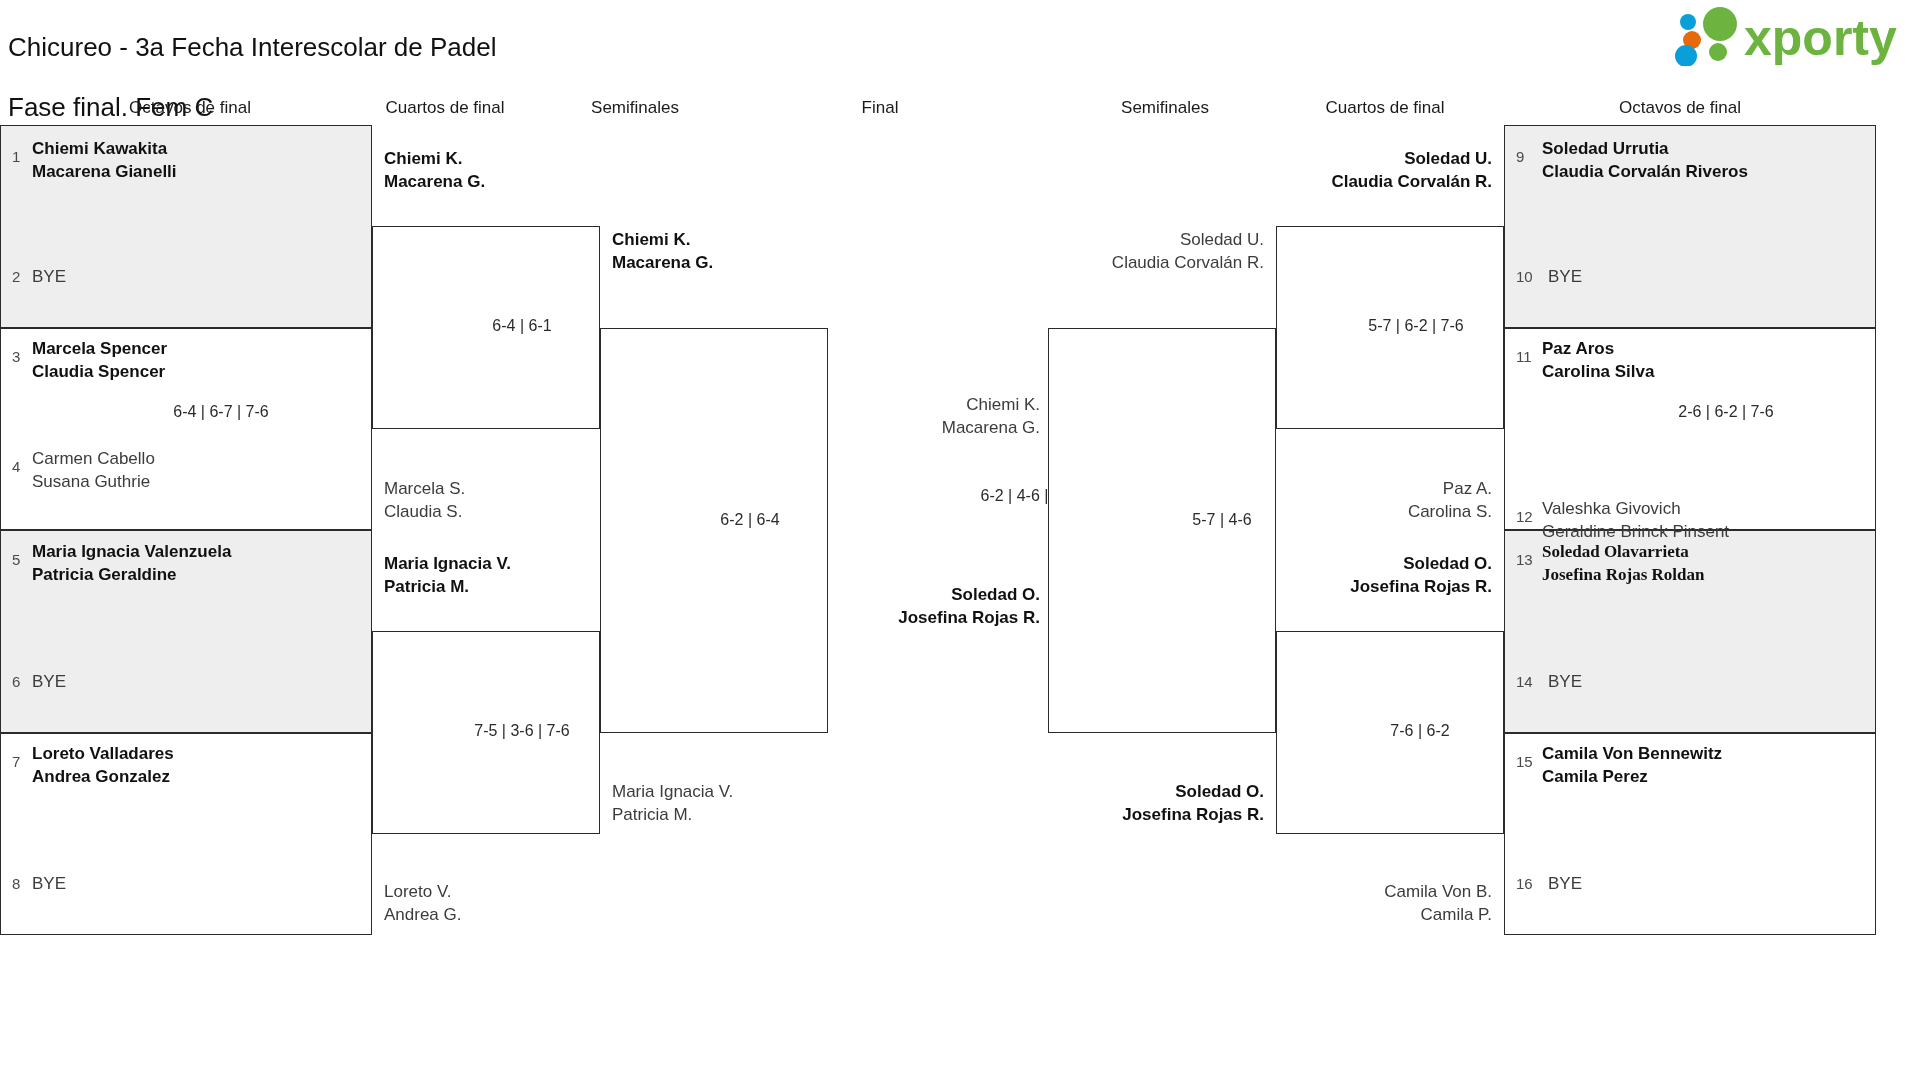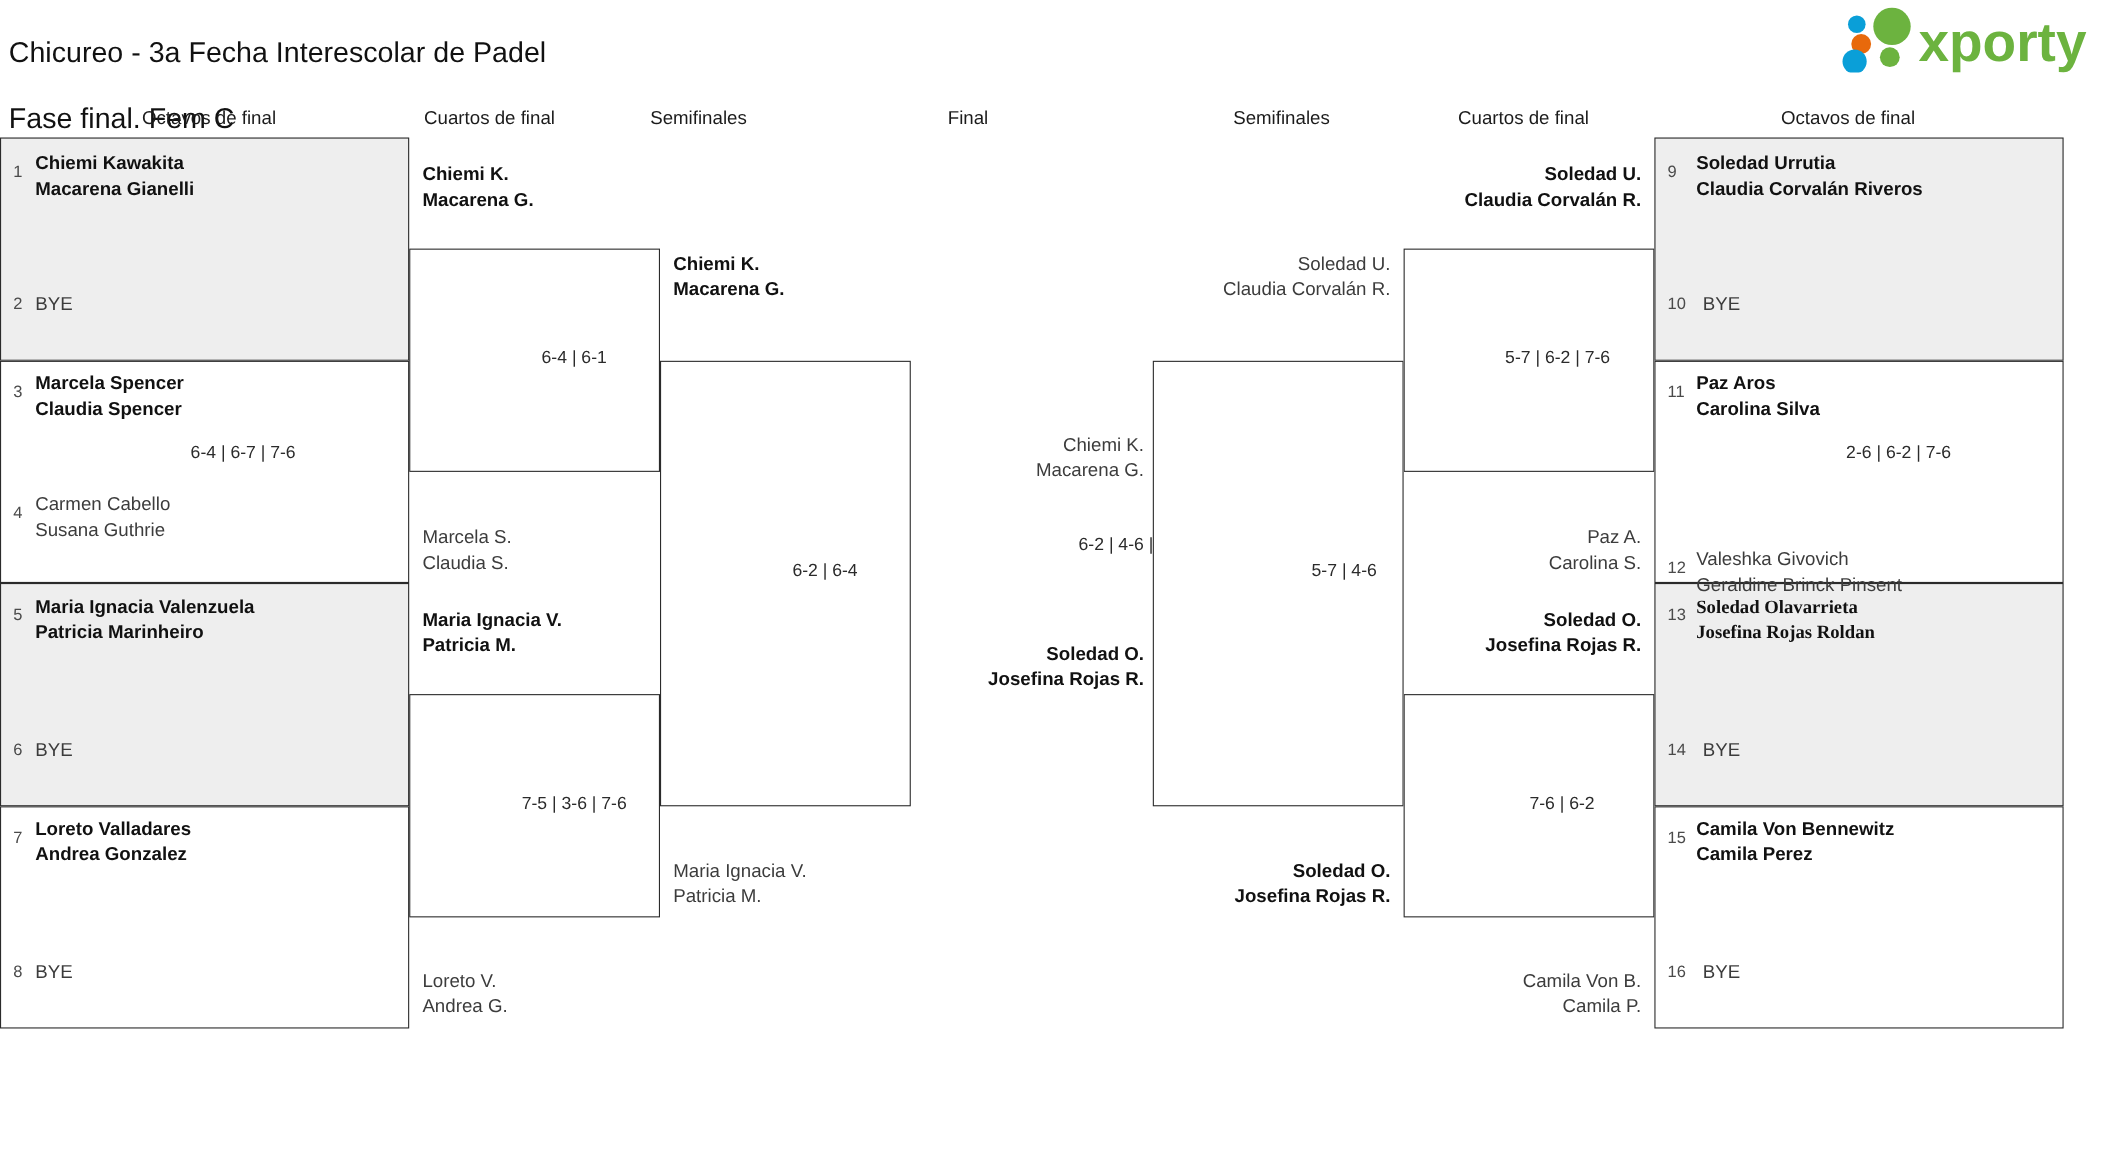--- a/index.html
+++ b/index.html
@@ -124,21 +124,21 @@
   <div class="score" style="left:30px;top:278px;width:310px;text-align:center;">6-4 | 6-7 | 7-6</div>
   <div class="slot lose" style="left:12px;top:322px;width:350px;">
     <span class="seed" style="left:0px;top:8px;">4</span>
     <span class="names" style="display:block;margin-left:20px;">Carmen Cabello
 Susana Guthrie</span>
   </div>
 
   <div class="slot win" style="left:12px;top:415px;width:350px;">
     <span class="seed" style="left:0px;top:8px;">5</span>
     <span class="names" style="display:block;margin-left:20px;">Maria Ignacia Valenzuela
-Patricia Marinheiro</span>
+Patricia Geraldine</span>
   </div>
   <div class="slot bye" style="left:12px;top:545px;width:350px;">
     <span class="seed" style="left:0px;top:0px;">6</span>
     <span class="names" style="display:block;margin-left:20px;">BYE</span>
   </div>
 
   <div class="slot win" style="left:12px;top:617px;width:350px;">
     <span class="seed" style="left:0px;top:8px;">7</span>
     <span class="names" style="display:block;margin-left:20px;">Loreto Valladares
 Andrea Gonzalez</span>

